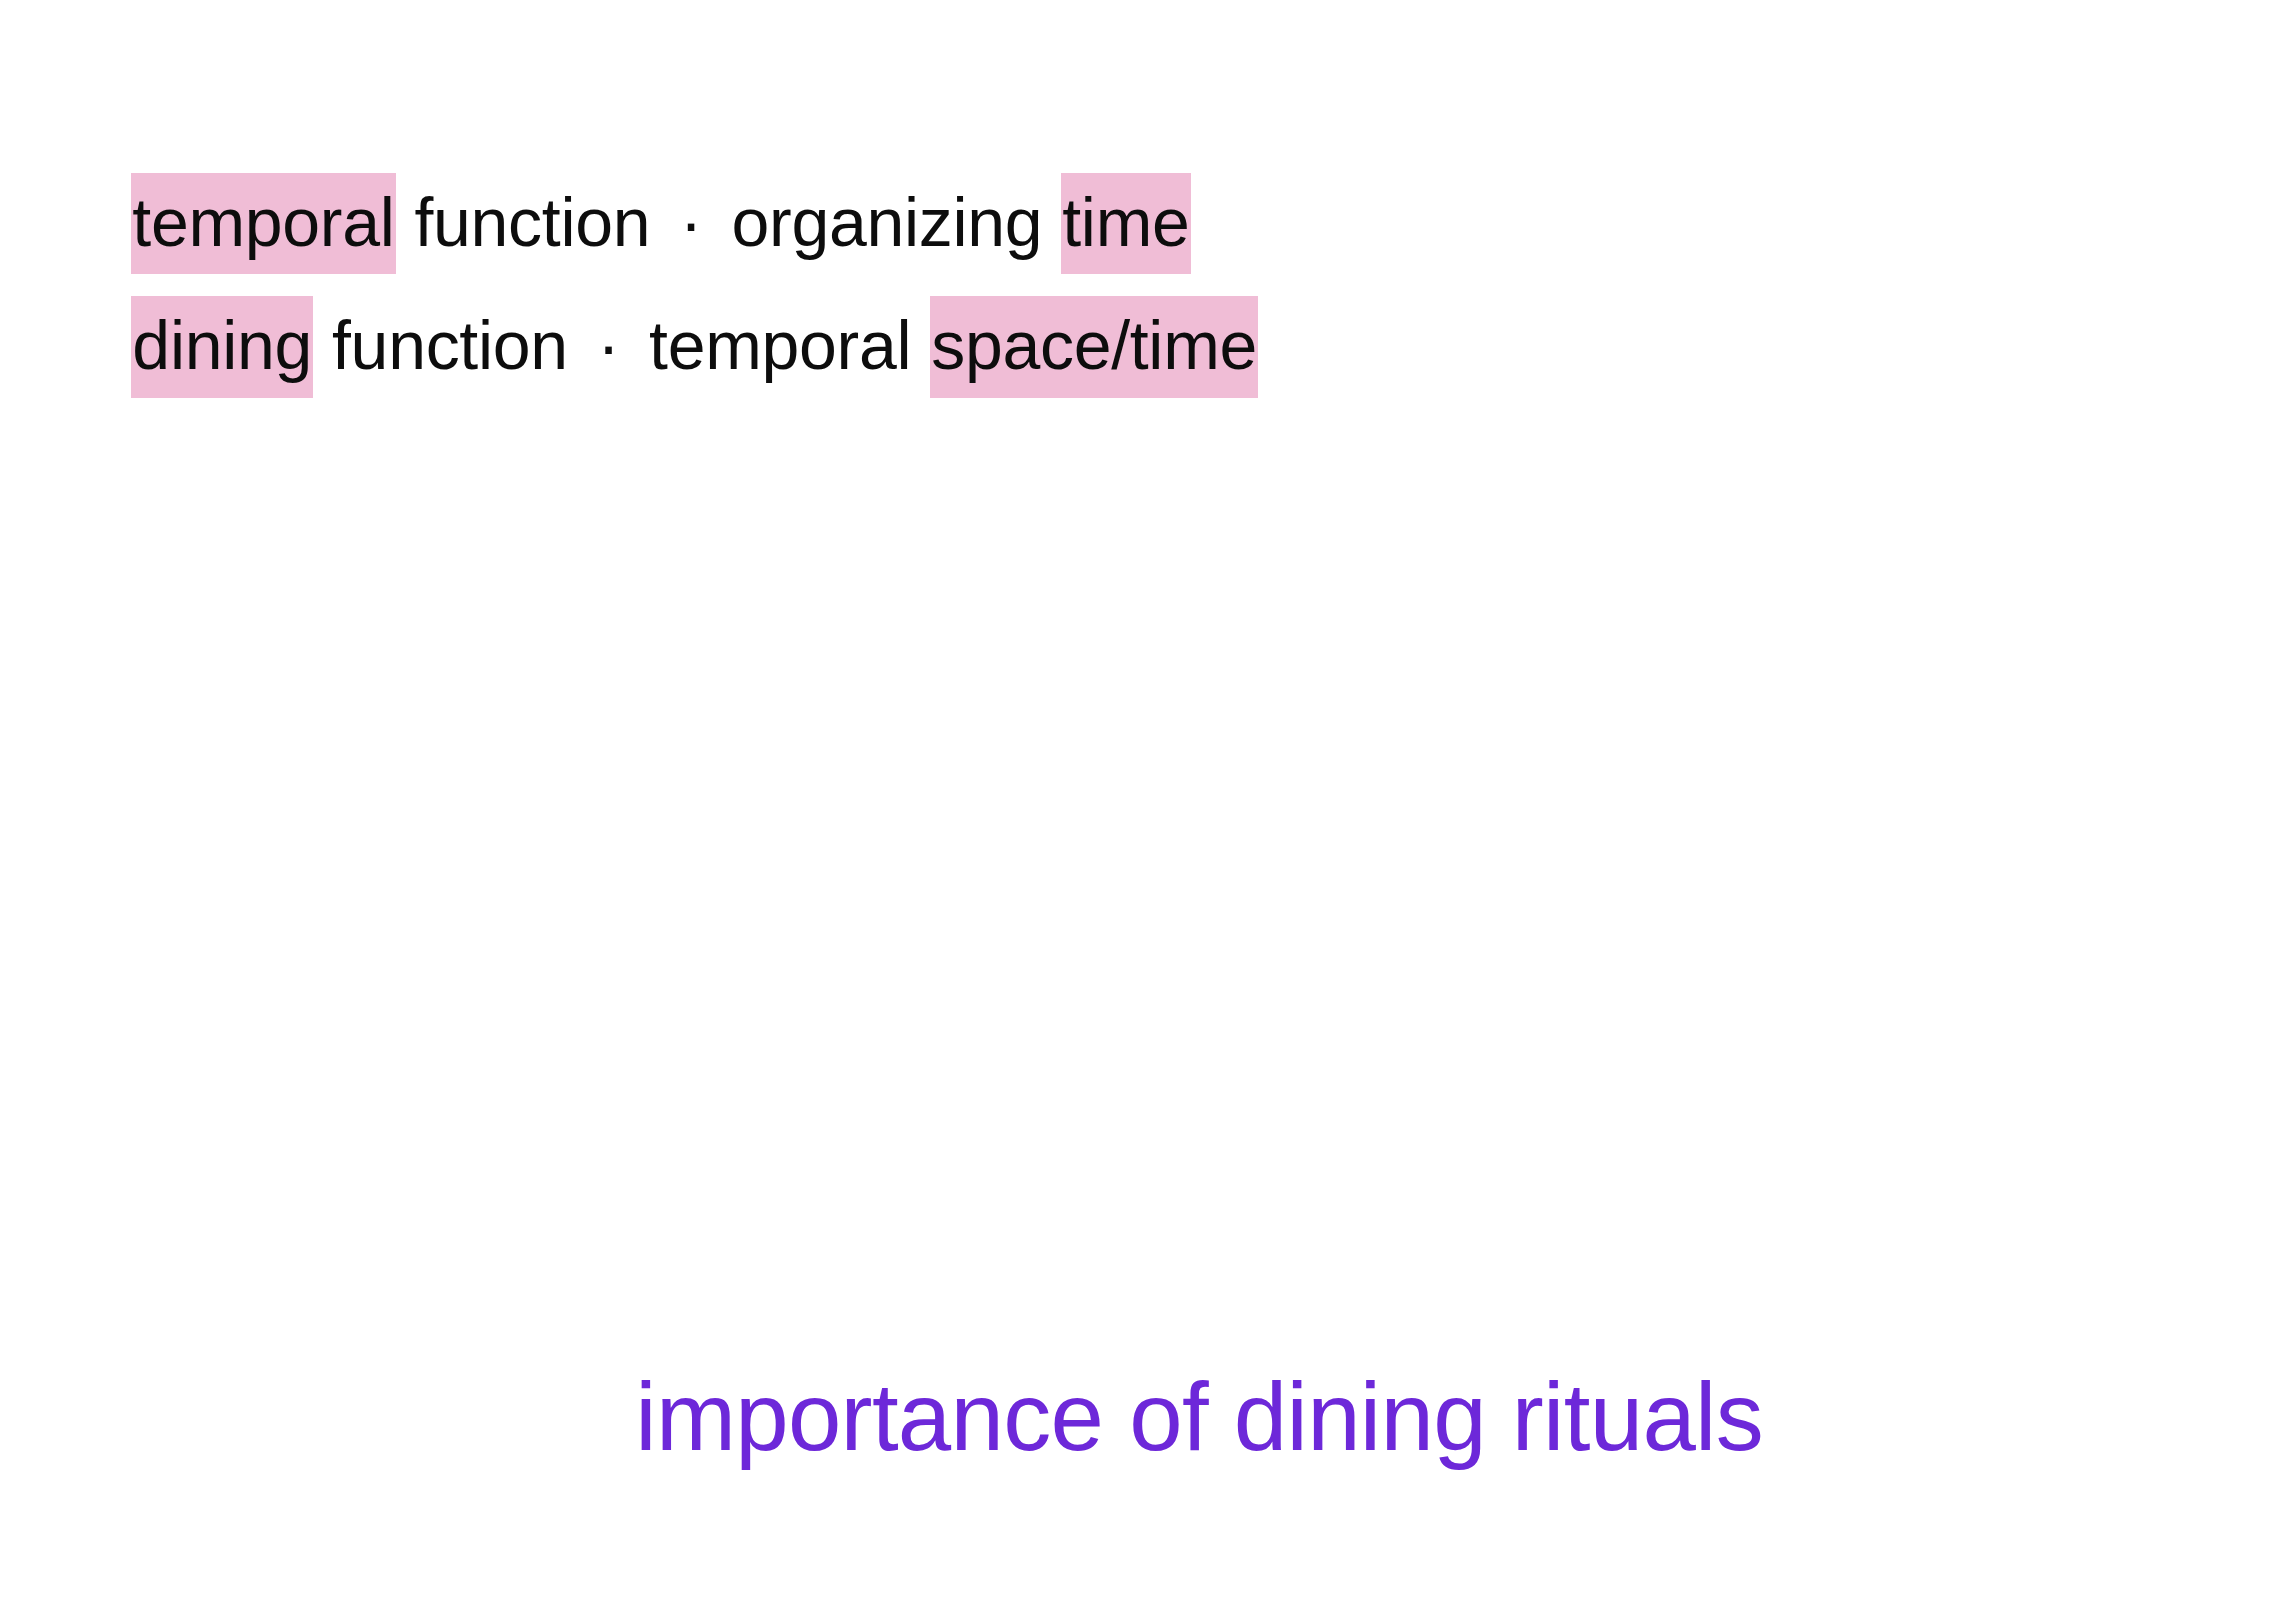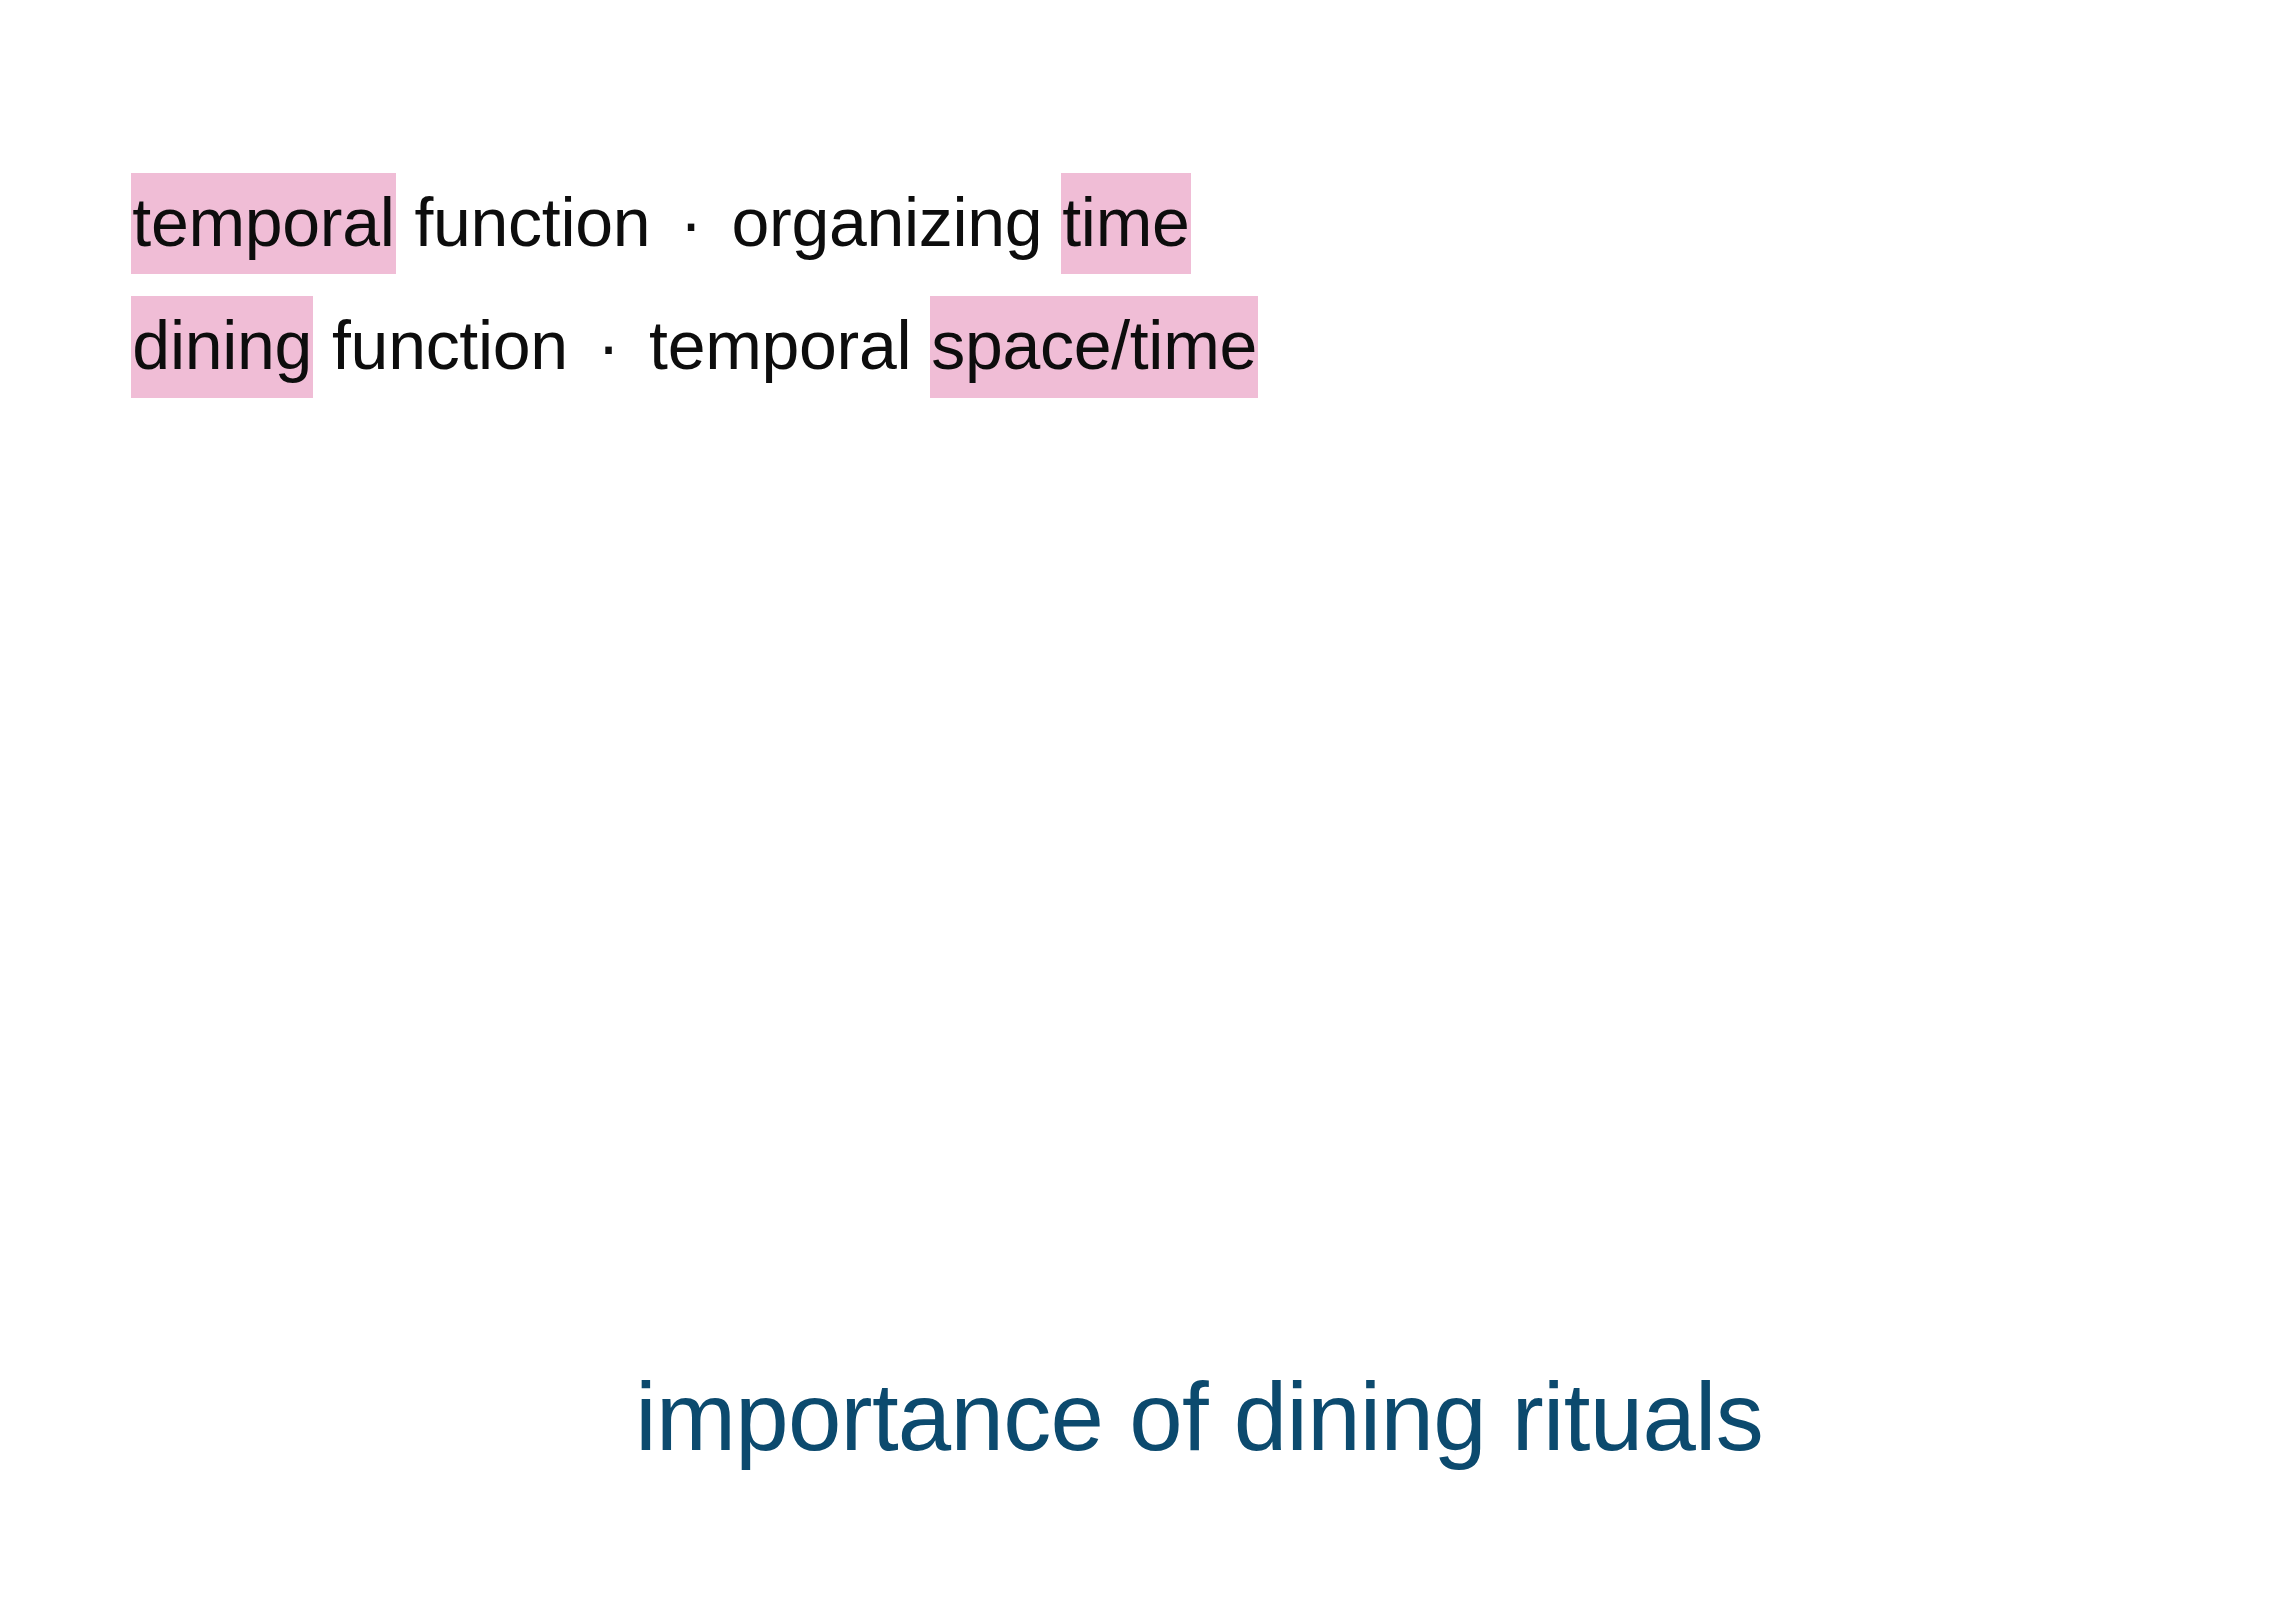--- a/index.html
+++ b/index.html
@@ -52,21 +52,21 @@
     padding: 0 0.16em;
   }
 
   
   .slide-title {
     position: absolute;
     right: 133px;
     bottom: 154px;
     font-size: 96px;
     line-height: 1.1;
-    color: #0c4a6e;
+    color: #6d28d9;
     font-weight: 400;
     letter-spacing: -0.7px;
     white-space: nowrap;
     text-align: right;
   }
 </style>
 </head>
 <body>
 
 <div class="slide">

